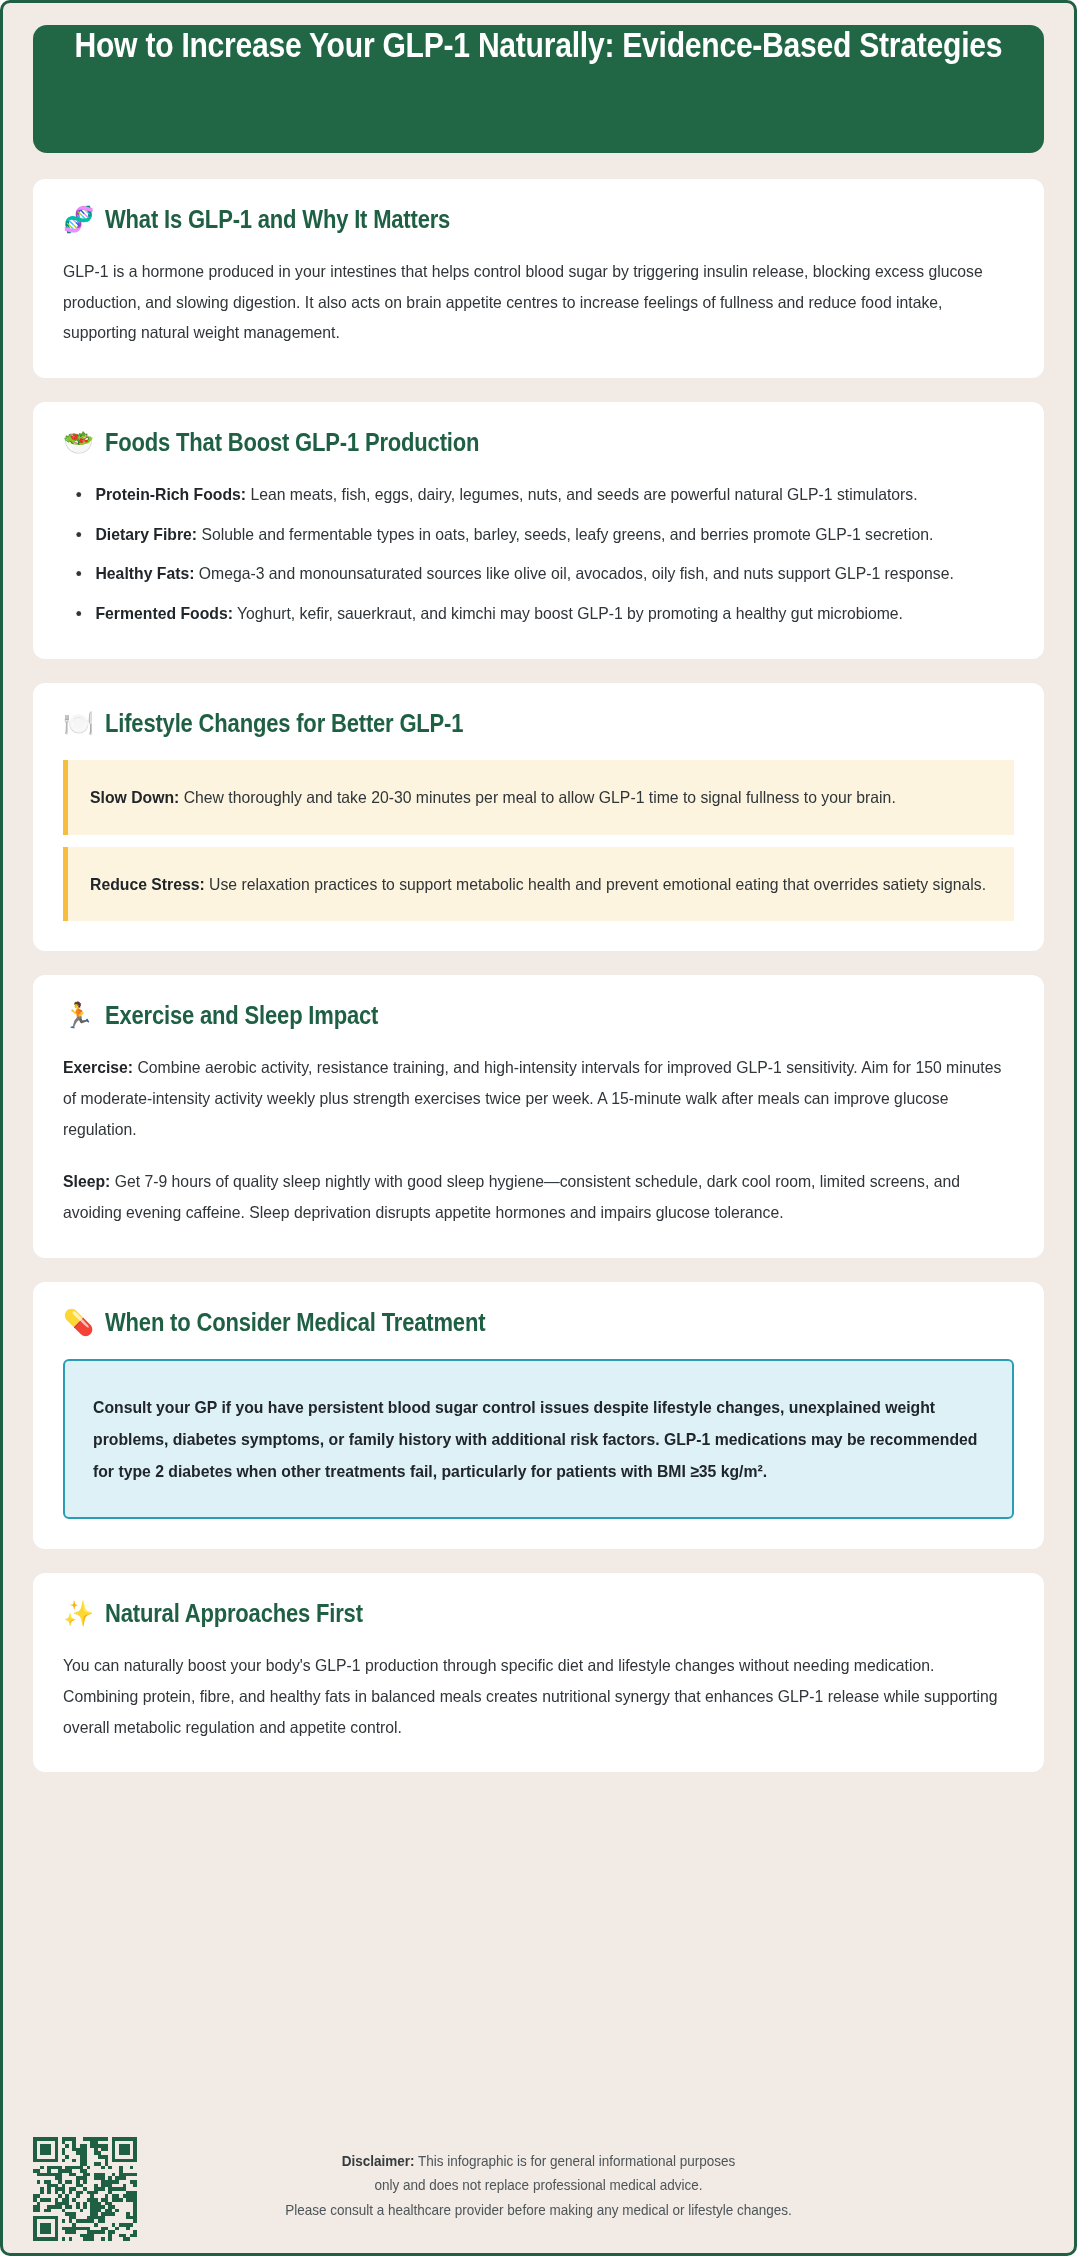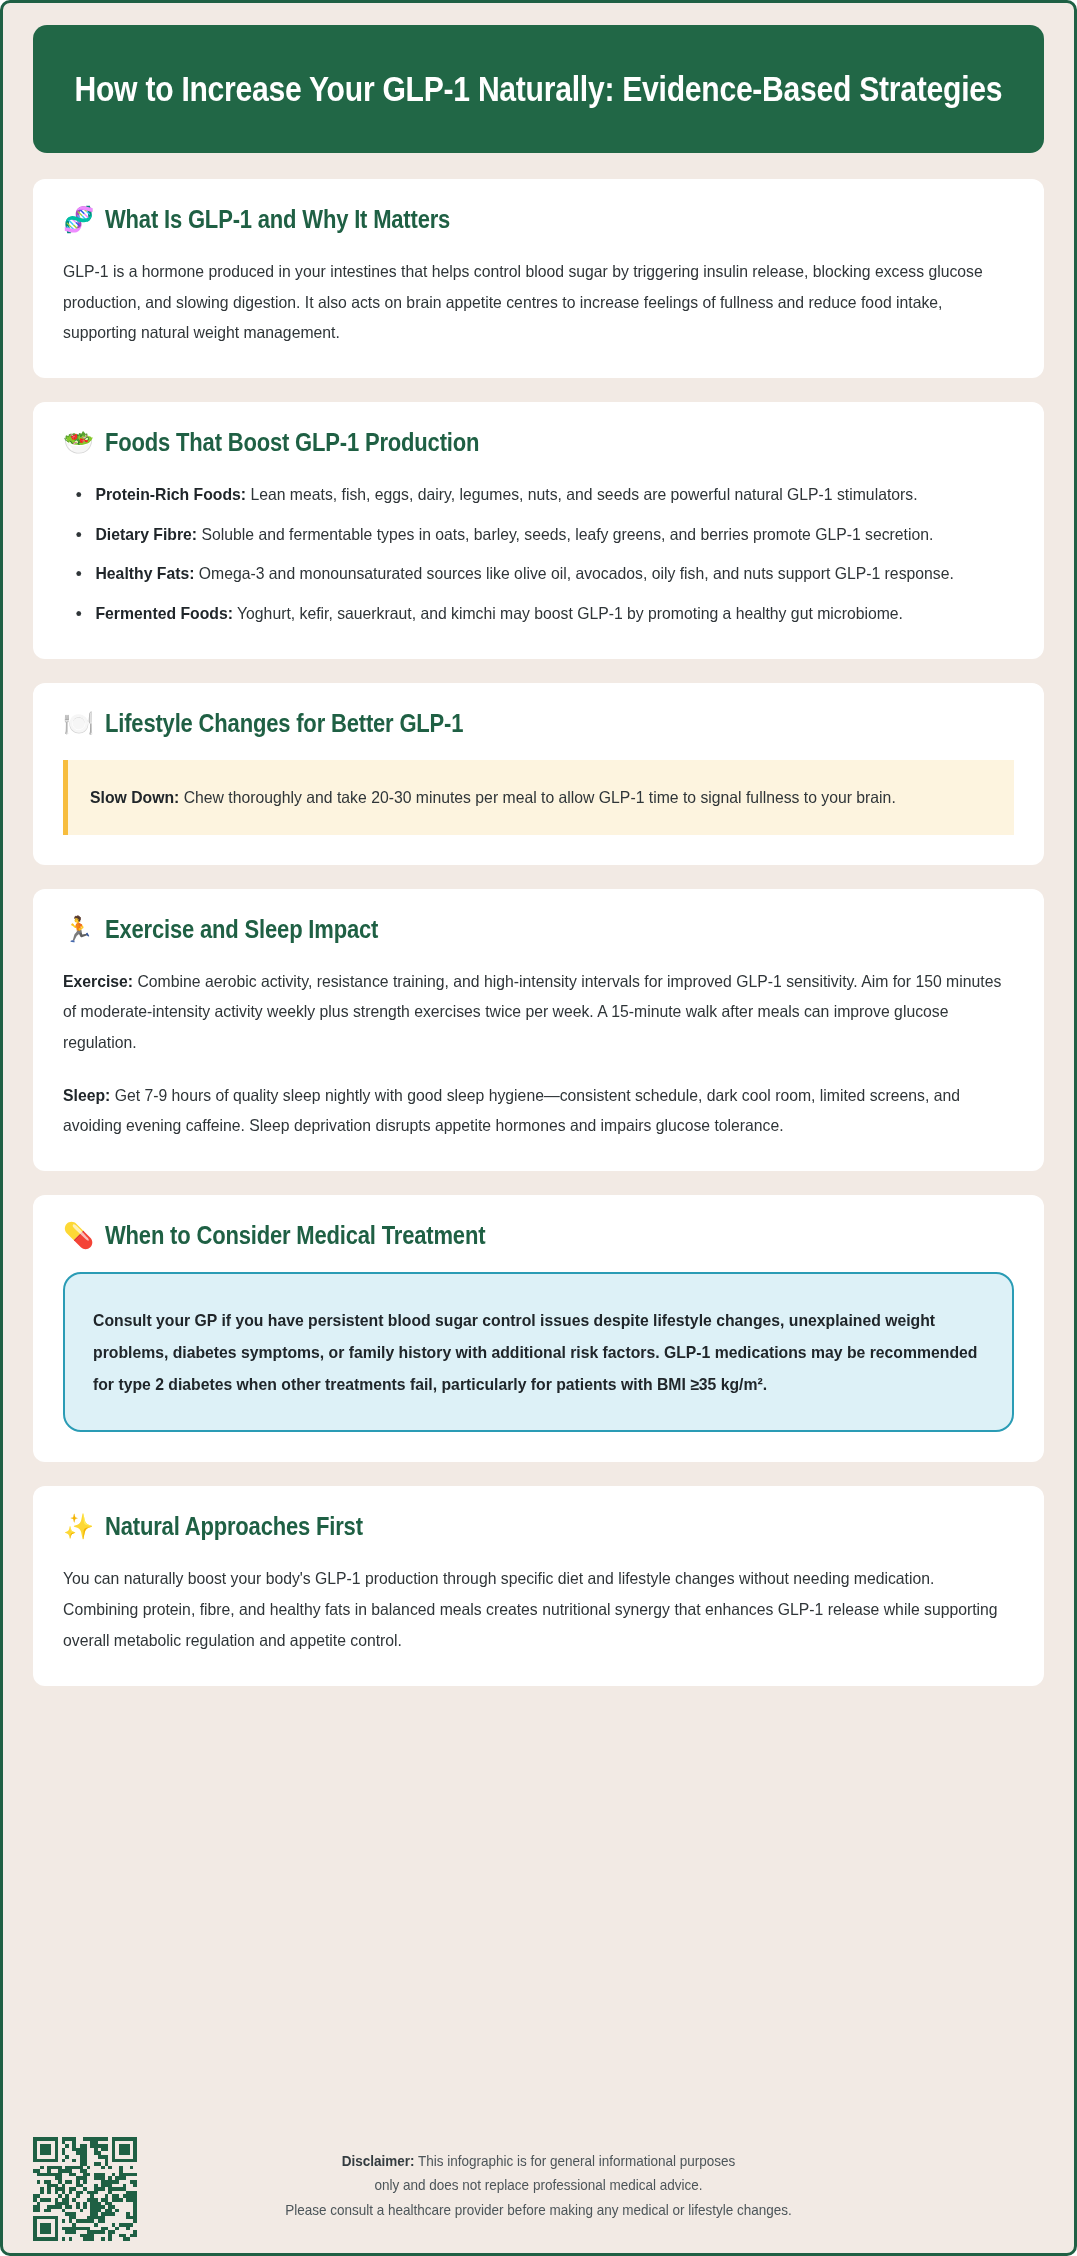--- a/index.html
+++ b/index.html
@@ -25,21 +25,20 @@
     position: relative;
     overflow: hidden;
   }
 
   
   .banner {
     background: #216746;
     border-radius: 14px;
     height: 128px;
     display: flex;
-    align-items: center;
     justify-content: center;
     margin-bottom: 26px;
   }
   .banner-title {
     color: #ffffff;
     font-size: 35px;
     font-weight: bold;
     letter-spacing: -0.3px;
     transform: scaleX(0.86);
     transform-origin: center;
@@ -132,21 +131,21 @@
     transform: scaleX(0.955);
     transform-origin: left top;
     width: 104.7%;
   }
   .tip-text b { font-weight: bold; color: #20262a; }
 
   
   .callout {
     background: #ddf1f7;
     border: 2px solid #2a9cb5;
-    border-radius: 18px;
+    border-radius: 6px;
     padding: 30px 28px;
   }
   .callout-text {
     color: #20262a;
     font-size: 16.5px;
     font-weight: bold;
     line-height: 1.95;
     transform: scaleX(0.955);
     transform-origin: left top;
     width: 104.7%;
@@ -217,20 +216,23 @@
     </ul>
   </div>
 
   <div class="card">
     <div class="card-head">
       <span class="card-emoji">🍽️</span>
       <span class="card-title">Lifestyle Changes for Better GLP-1</span>
     </div>
     <div class="tip">
       <div class="tip-text"><b>Slow Down:</b><span> Chew thoroughly and take 20-30 minutes per meal to allow GLP-1 time to signal fullness to your brain.</span></div>
+    </div>
+    <div class="tip">
+      <div class="tip-text"><b>Reduce Stress:</b><span> Use relaxation practices to support metabolic health and prevent emotional eating that overrides satiety signals.</span></div>
     </div>
   </div>
 
   <div class="card">
     <div class="card-head">
       <span class="card-emoji">🏃</span>
       <span class="card-title">Exercise and Sleep Impact</span>
     </div>
     <p class="body-text"><b>Exercise:</b><span> Combine aerobic activity, resistance training, and high-intensity intervals for improved GLP-1 sensitivity. Aim for 150 minutes of moderate-intensity activity weekly plus strength exercises twice per week. A 15-minute walk after meals can improve glucose regulation.</span></p>
     <p class="body-text"><b>Sleep:</b><span> Get 7-9 hours of quality sleep nightly with good sleep hygiene—consistent schedule, dark cool room, limited screens, and avoiding evening caffeine. Sleep deprivation disrupts appetite hormones and impairs glucose tolerance.</span></p>

